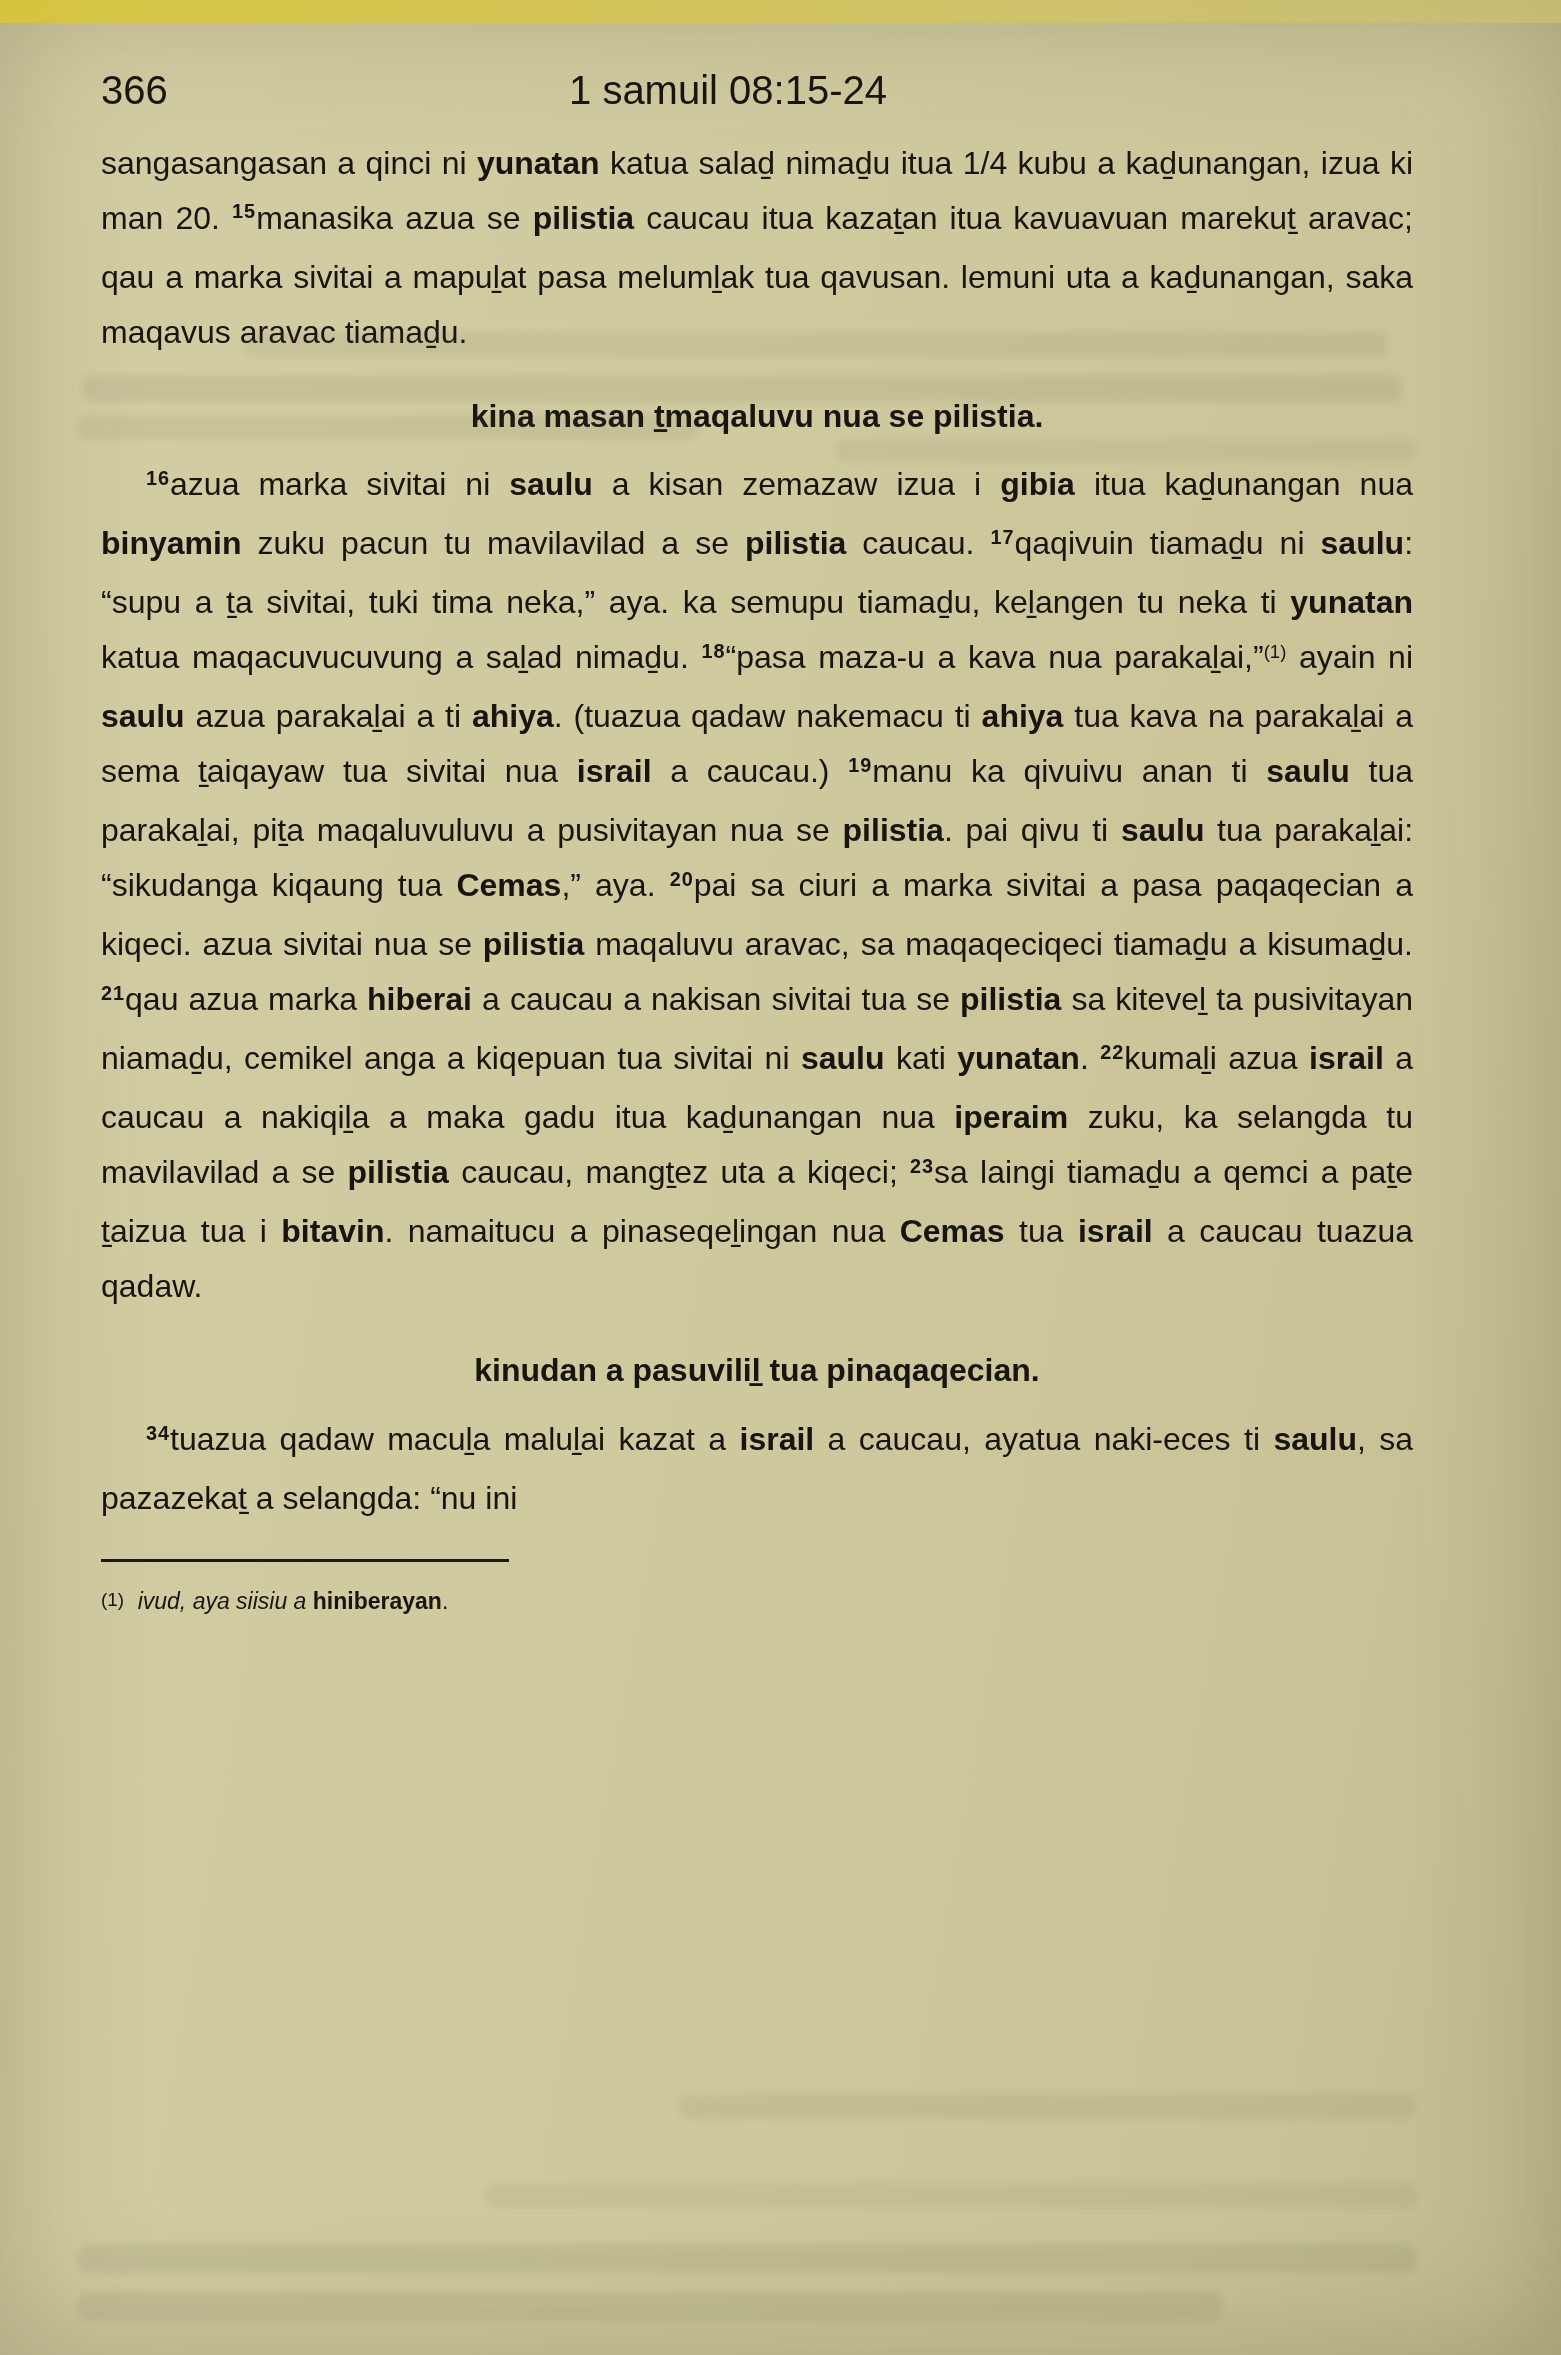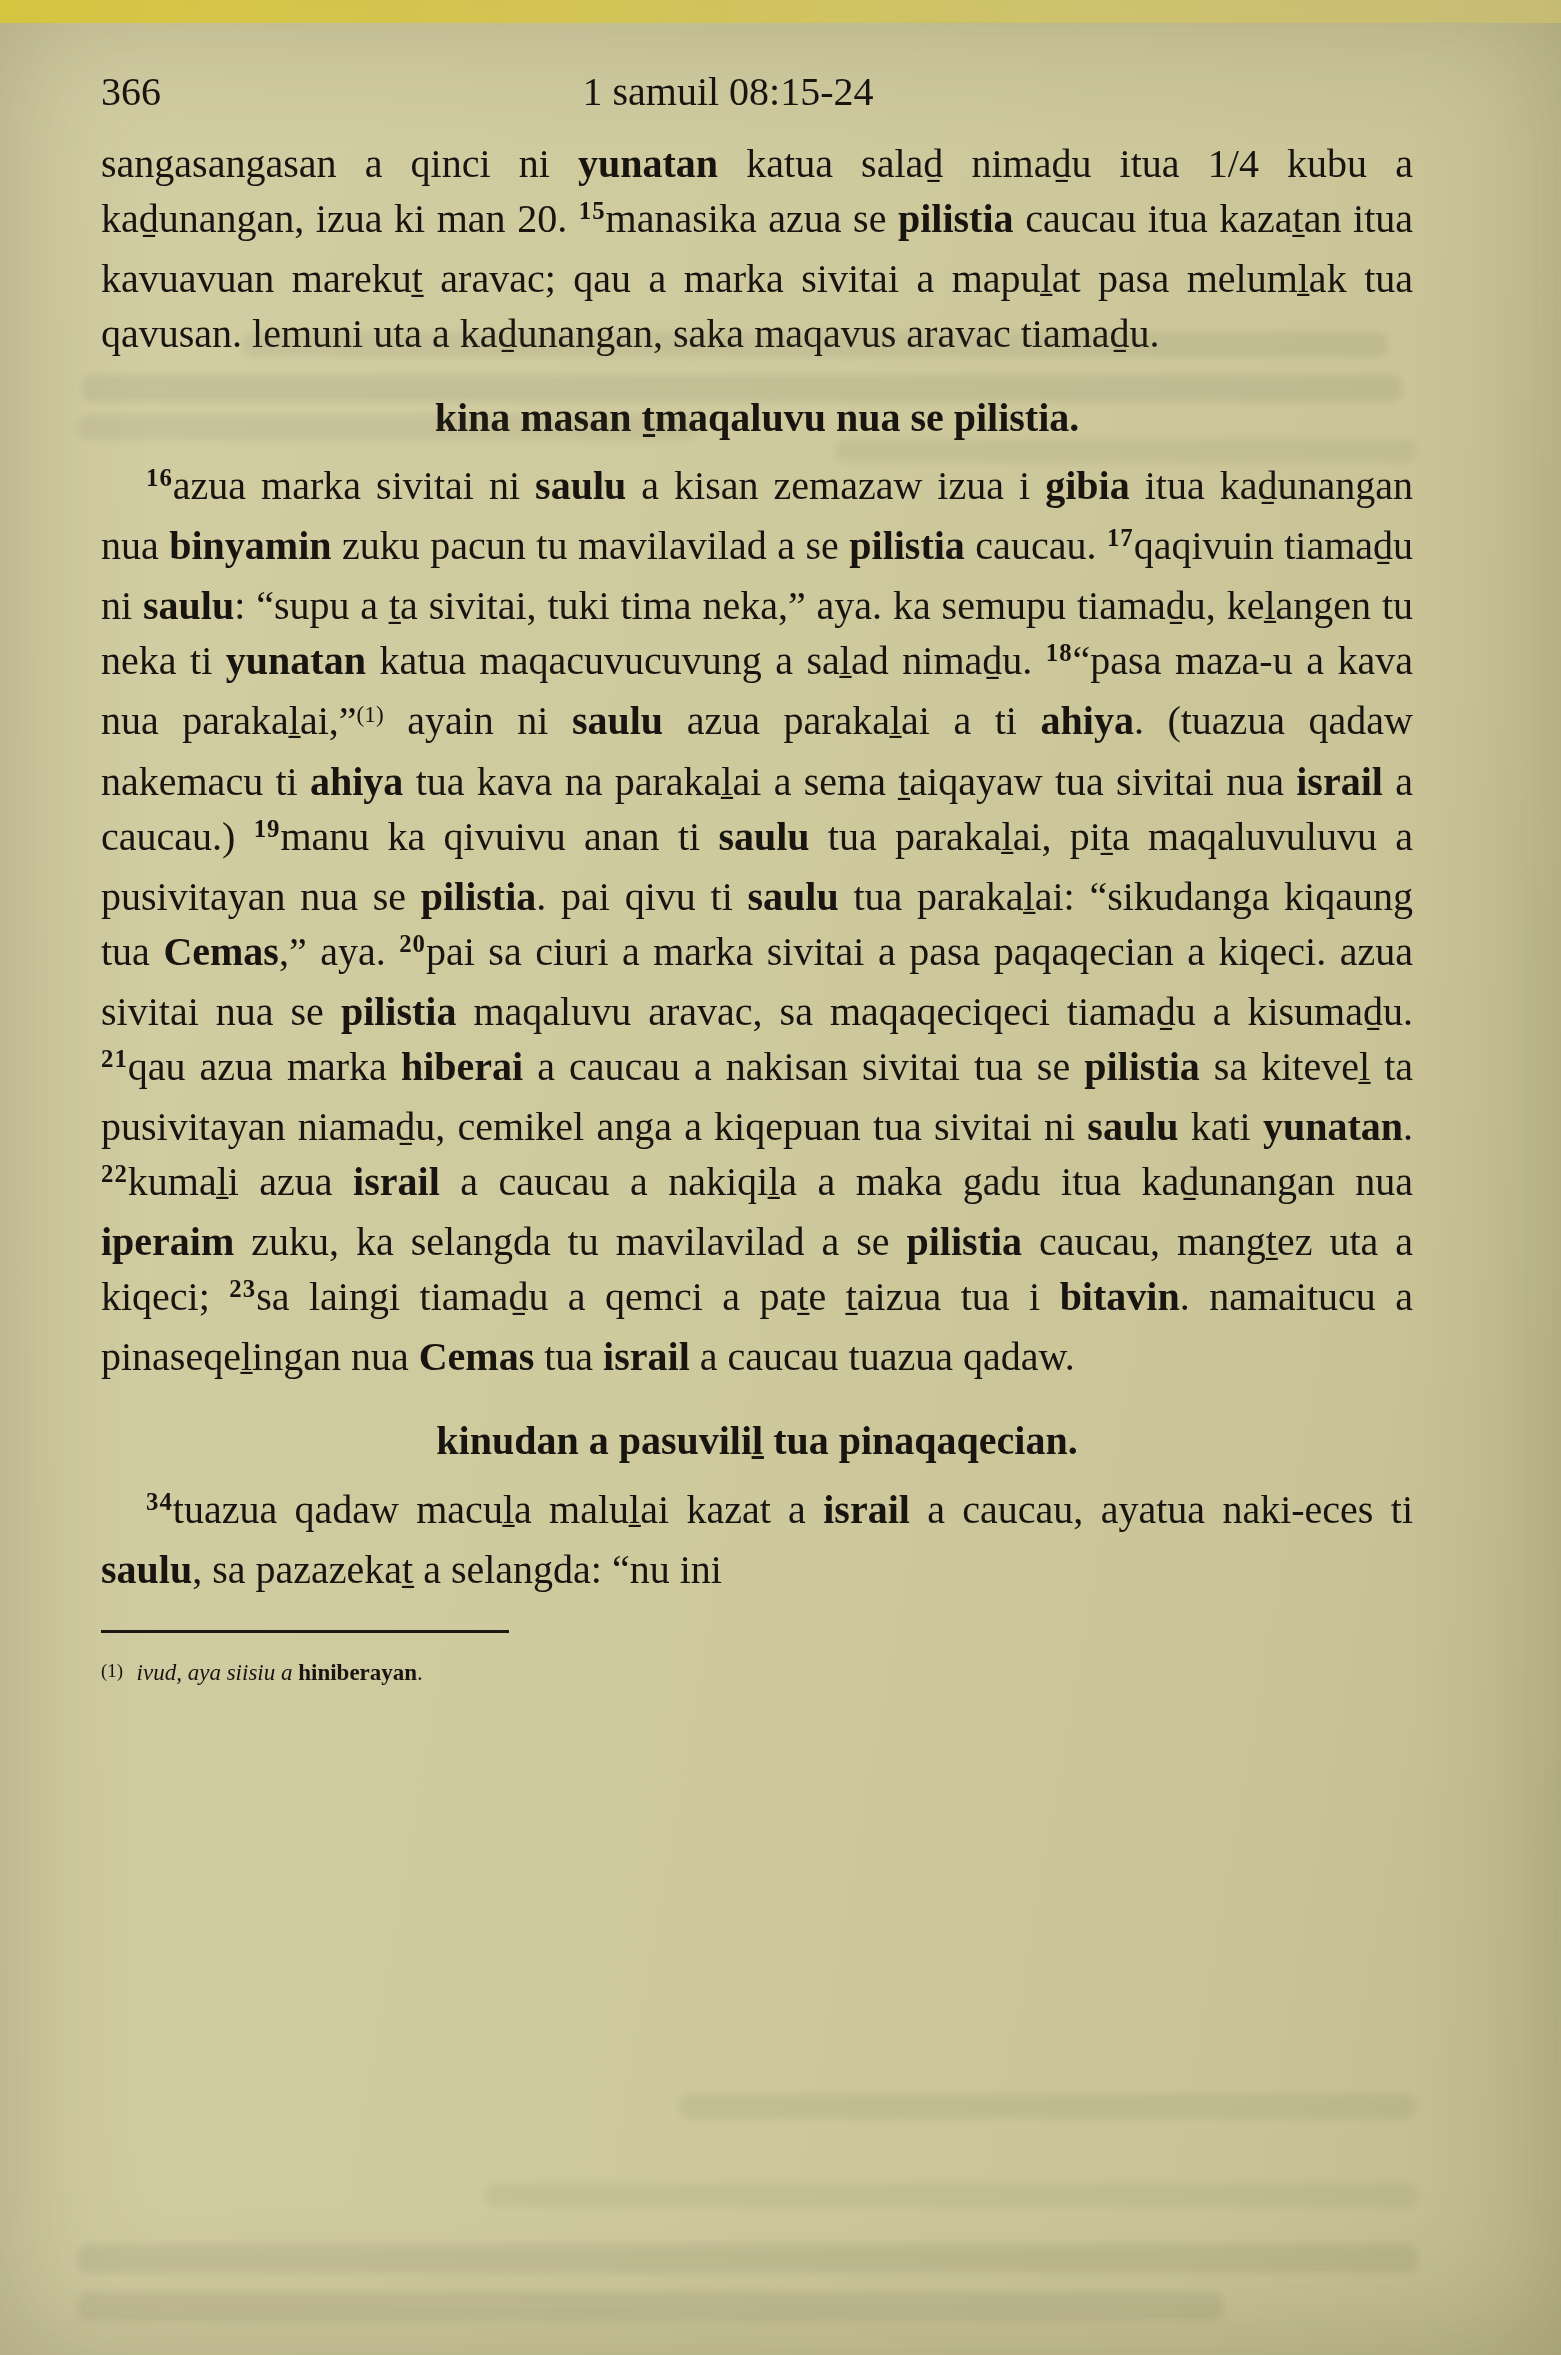--- a/index.html
+++ b/index.html
@@ -4,21 +4,21 @@
 <style>
   * { margin: 0; padding: 0; box-sizing: border-box; }
   html, body { background: #8a8570; }
   .page {
     position: relative;
     width: 1561px;
     height: 2355px;
     margin: 0 auto;
     background: linear-gradient(100deg, #d3cda3 0%, #cfc99e 45%, #c9c397 80%, #c0ba8e 100%);
     box-shadow: inset 0 0 136px rgba(74, 68, 38, 0.28);
-    font-family: Liberation Serif, serif;
+    font-family: Liberation Sans, sans-serif;
     color: #181510;
     overflow: hidden;
   }
   .top-edge {
     position: absolute;
     top: 0; left: 0; right: 0;
     height: 23px;
     background: linear-gradient(90deg, #d9c637 0%, #d5c54d 35%, #cfc36a 70%, #c9bd72 100%);
     opacity: 0.9;
   }
@@ -40,21 +40,21 @@
     top: 68px;
     text-align: center;
   }
   .text-col {
     position: relative;
     margin-left: 101px;
     width: 1312px;
   }
   .body-text {
     margin-top: 9.7px;
-    font-size: 40px;
+    font-size: 32px;
     line-height: 55px;
     text-align: justify;
   }
   .body-text p.para { text-align: justify; }
   .body-text p.indent { text-indent: 45px; }
   .heading {
     text-align: center;
     font-weight: bold;
     margin: 29px 0 13.6px 0;
   }

